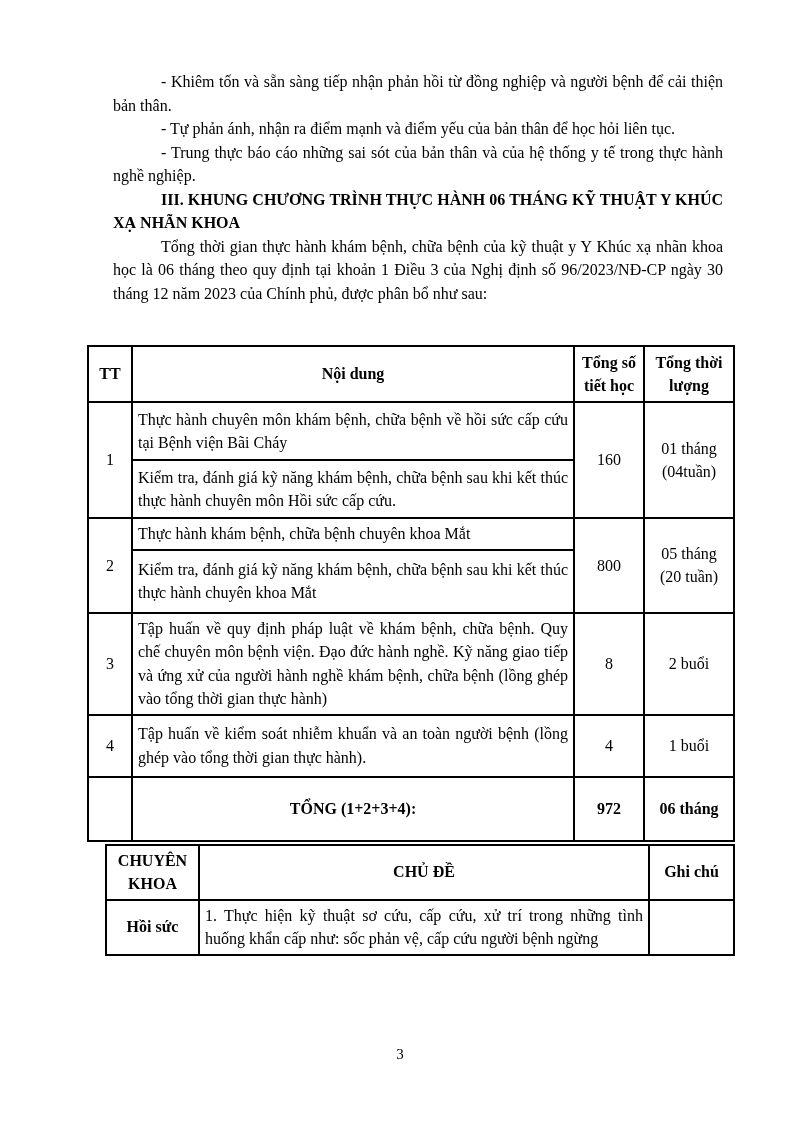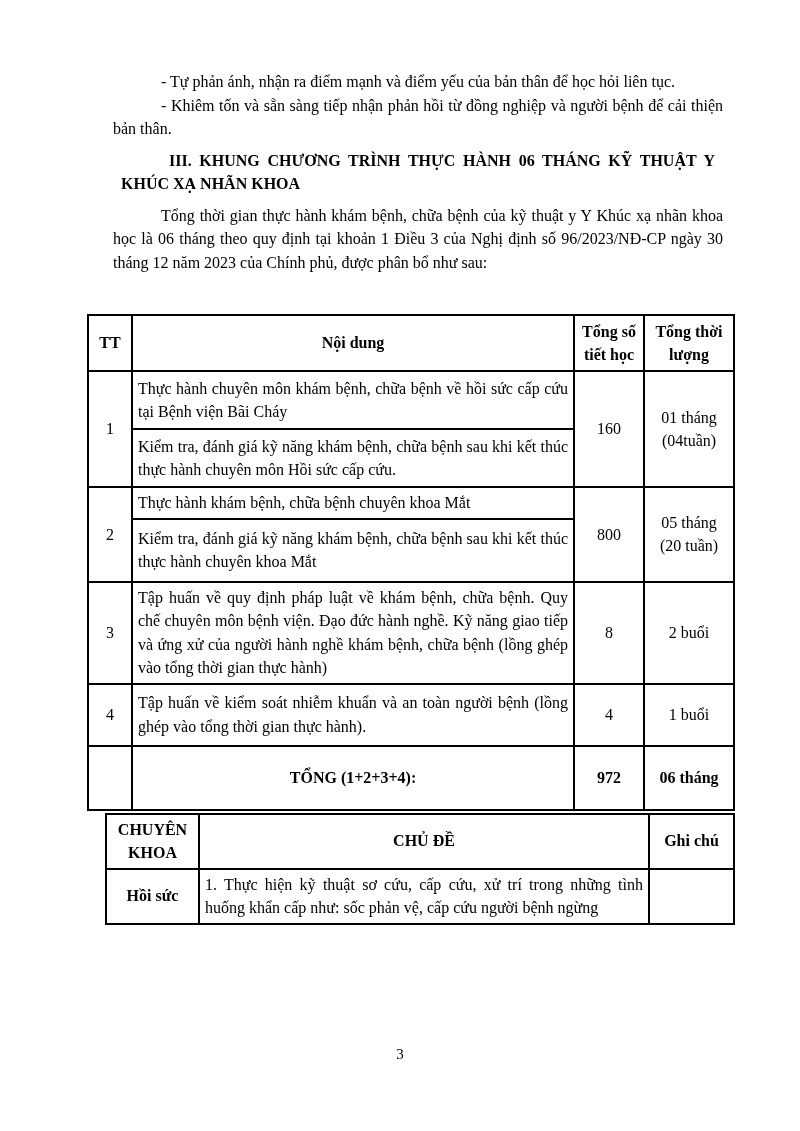--- a/index.html
+++ b/index.html
@@ -20,21 +20,21 @@
   .content {
     padding: 70px 77px 0 113px;
   }
   p.body-par {
     margin: 0;
     line-height: 23.5px;
     text-align: justify;
     text-indent: 48px;
   }
   .sec-heading {
-    margin: 8px;
+    margin: 0;
     line-height: 23.5px;
     text-align: justify;
     text-indent: 48px;
     font-weight: bold;
   }
   .sub-heading {
     margin: 0;
     line-height: 23.5px;
     margin-left: 48px;
     font-weight: bold;
@@ -70,22 +70,23 @@
     text-align: center;
     font-size: 15px;
   }
 </style>
 </head>
 <body>
 
 <div class="page">
   <div class="content">
 
+    <p class="body-par">- Khiêm tốn và sẵn sàng tiếp nhận phản hồi từ đồng nghiệp và người bệnh để cải thiện bản thân.</p>
     <p class="body-par">- Tự phản ánh, nhận ra điểm mạnh và điểm yếu của bản thân để học hỏi liên tục.</p>
-    <p class="body-par">- Khiêm tốn và sẵn sàng tiếp nhận phản hồi từ đồng nghiệp và người bệnh để cải thiện bản thân.</p>
+    <p class="body-par">- Trung thực báo cáo những sai sót của bản thân và của hệ thống y tế trong thực hành nghề nghiệp.</p>
 
     <p class="sec-heading">III. KHUNG CHƯƠNG TRÌNH THỰC HÀNH 06 THÁNG KỸ THUẬT Y KHÚC XẠ NHÃN KHOA</p>
 
     <p class="body-par">Tổng thời gian thực hành khám bệnh, chữa bệnh của kỹ thuật y Y Khúc xạ nhãn khoa học là 06 tháng theo quy định tại khoản 1 Điều 3 của Nghị định số 96/2023/NĐ-CP ngày 30 tháng 12 năm 2023 của Chính phủ, được phân bổ như sau:</p>
 
     <table class="doc-table" id="program-table">
       <colgroup>
         <col style="width:44px">
         <col style="width:442px">
         <col style="width:70px">

